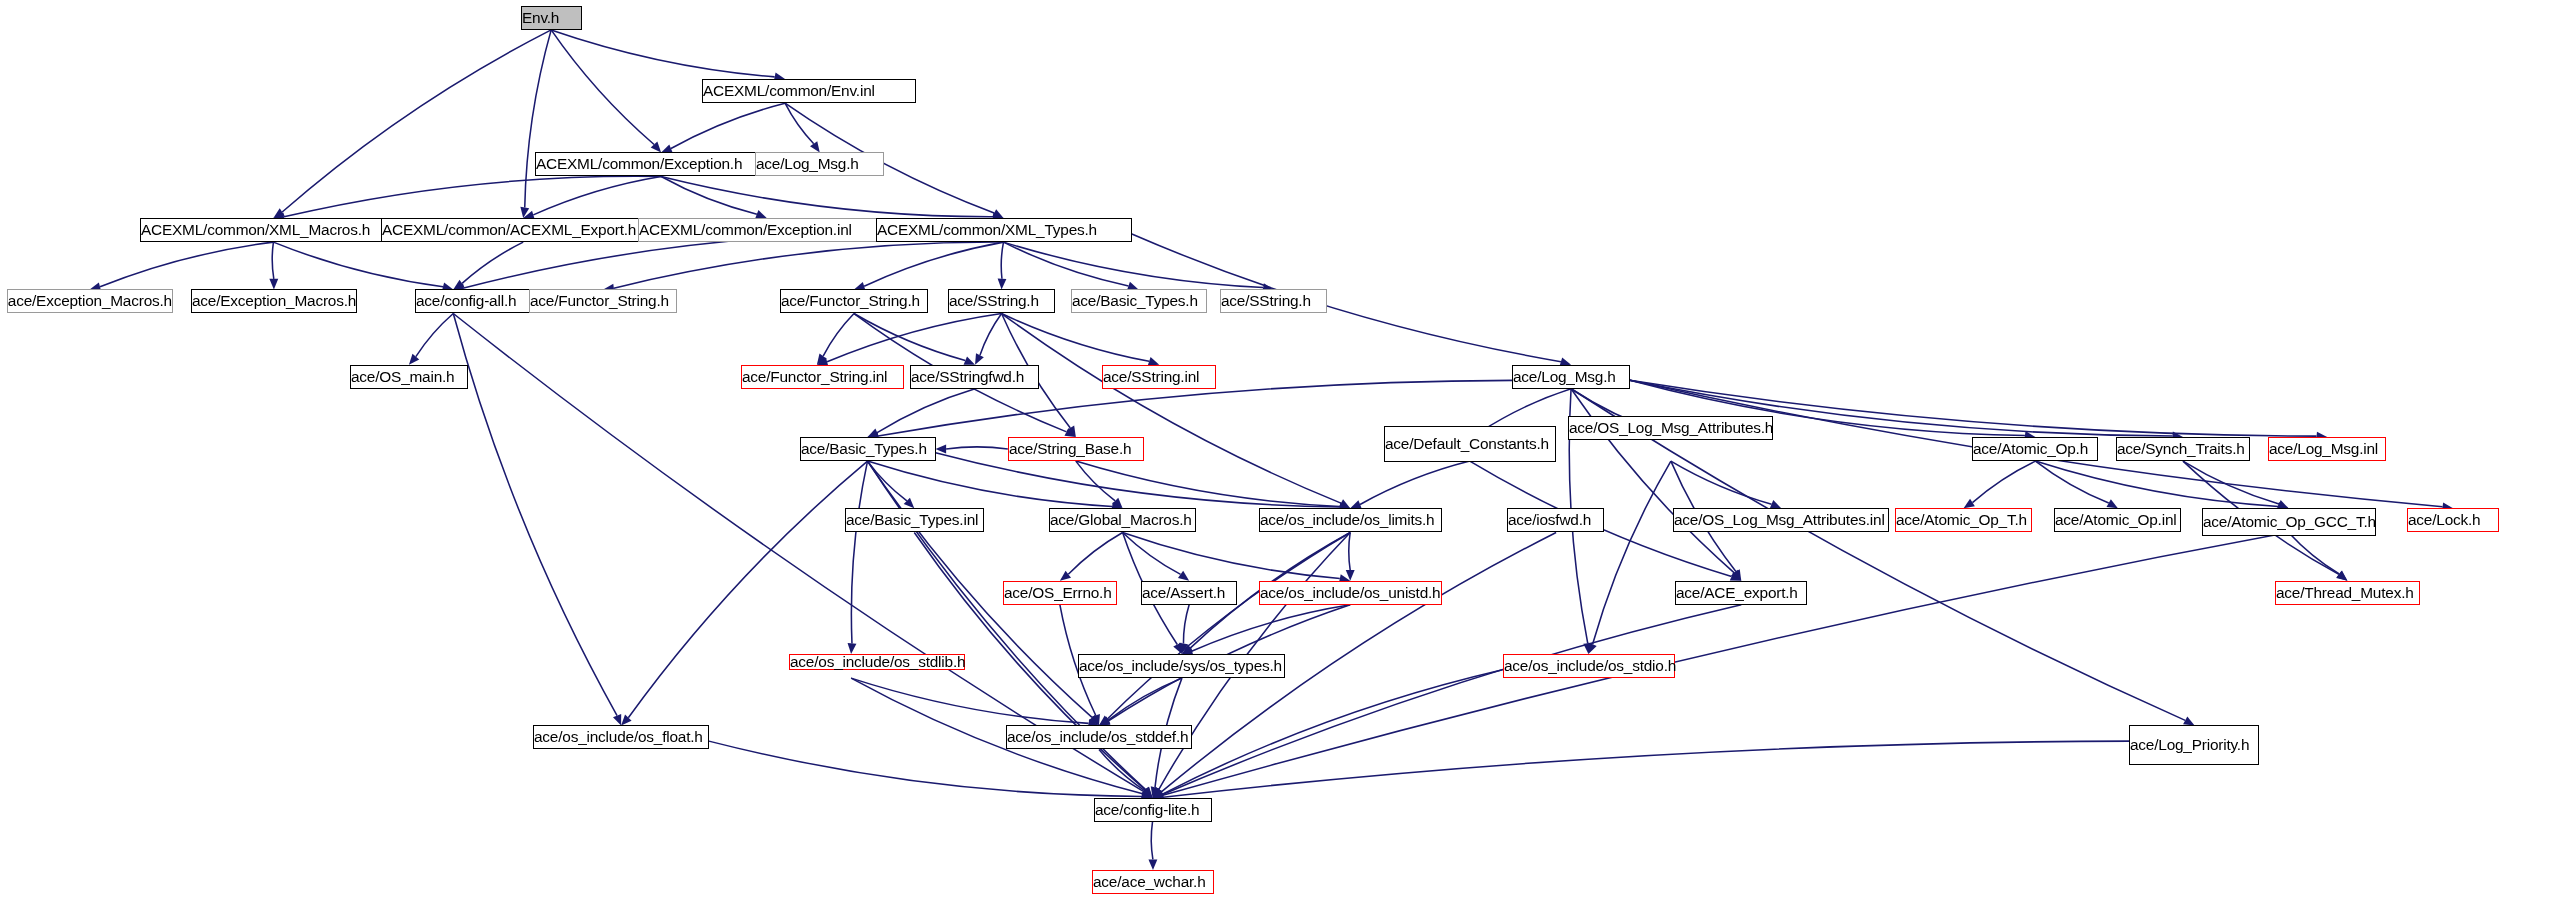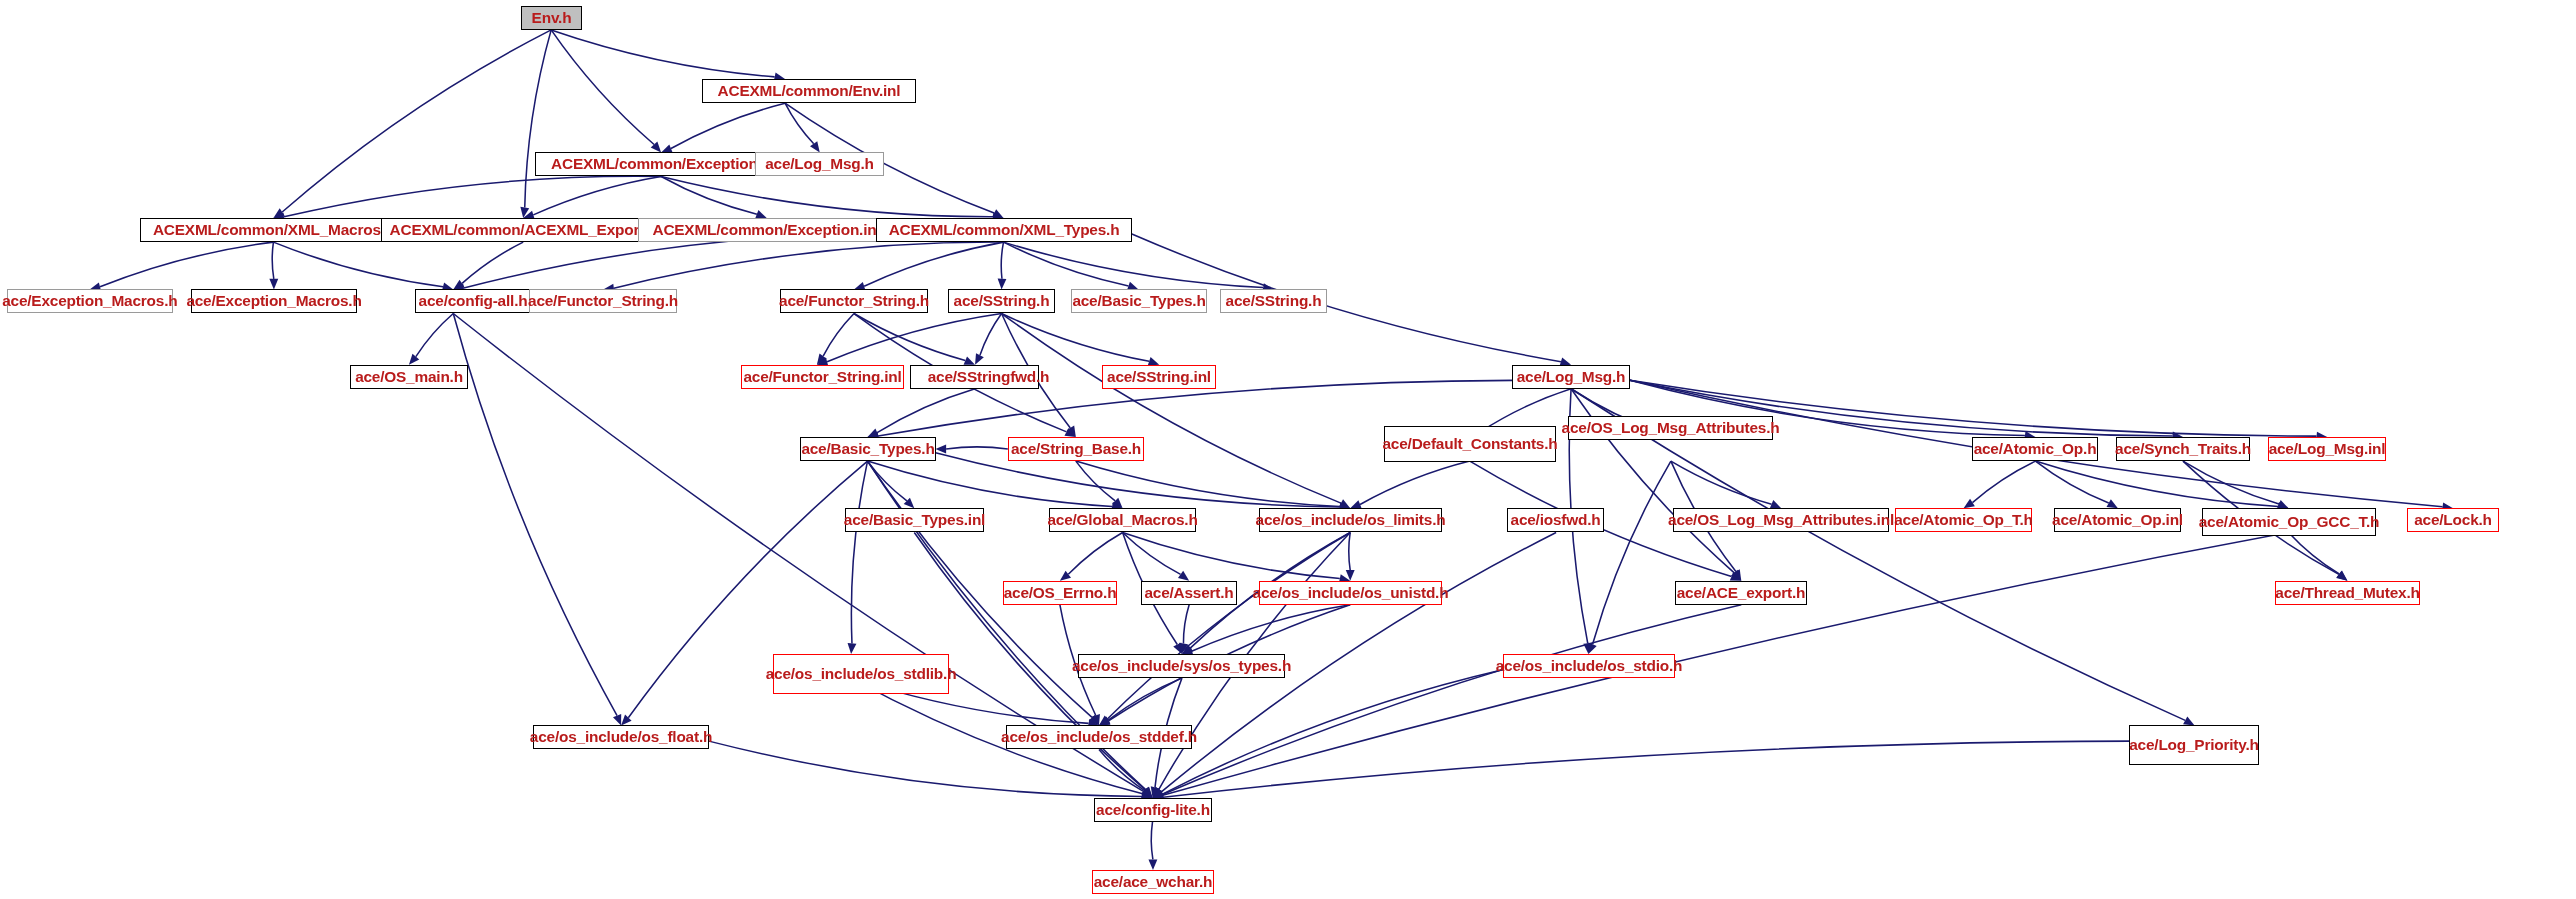--- a/index.html
+++ b/index.html
@@ -1,23 +1,23 @@
 <!DOCTYPE html>
 <html><head>
 <meta charset="utf-8">
 <style>
   html,body{margin:0;padding:0;background:#ffffff;}
   body{font-family:"Liberation Sans", sans-serif;}
   #graph-root{position:relative;width:2576px;height:900px;background:#ffffff;overflow:hidden;}
   svg#edges{position:absolute;left:0;top:0;width:2576px;height:900px;}
   .edge{stroke:#1a1a6e;stroke-width:1.6px;fill:none;}
   .arrowhead{fill:#1a1a6e;}
-  .node{position:absolute;box-sizing:border-box;display:flex;align-items:center;justify-content:center;
+  .node{position:absolute;box-sizing:border-box;display:flex;align-items:center;justify-content:flex-start;
         background:#ffffff;border:1.5px solid #000000;white-space:nowrap;
-        font-size:15.4px;color:#b91c1c;font-family:"Liberation Sans", sans-serif;letter-spacing:-0.2px;font-weight:bold;}
+        font-size:15.4px;color:#000000;font-family:"Liberation Sans", sans-serif;letter-spacing:-0.2px;}
   .node.grey{border-color:#9a9a9a;}
   .node.red{border-color:#ff0000;}
   .node.root{background:#bfbfbf;border-color:#000000;}
   .node span{pointer-events:none;}
 </style>
 </head>
 <body>
 
 <div id="graph-root">
   <svg id="edges" viewBox="0 0 2671 933" preserveAspectRatio="none">
@@ -250,21 +250,21 @@
       </div>
       <div class="node grey" style="left: 1220px; top: 289px; width: 107px; height: 24px;">
         <span>ace/SString.h</span>
       </div>
       <div class="node" style="left: 350px; top: 365px; width: 118px; height: 24px;">
         <span>ace/OS_main.h</span>
       </div>
       <div class="node red" style="left: 741px; top: 365px; width: 163px; height: 24px;">
         <span>ace/Functor_String.inl</span>
       </div>
-      <div class="node" style="left: 910px; top: 365px; width: 129px; height: 24px; padding-left: 28px;">
+      <div class="node" style="left: 910px; top: 365px; width: 129px; height: 24px;">
         <span>ace/SStringfwd.h</span>
       </div>
       <div class="node red" style="left: 1102px; top: 365px; width: 114px; height: 24px;">
         <span>ace/SString.inl</span>
       </div>
       <div class="node" style="left: 1512px; top: 365px; width: 118px; height: 24px;">
         <span>ace/Log_Msg.h</span>
       </div>
       <div class="node" style="left: 800px; top: 437px; width: 136px; height: 24px;">
         <span>ace/Basic_Types.h</span>
@@ -322,21 +322,21 @@
       </div>
       <div class="node red" style="left: 1259px; top: 581px; width: 183px; height: 24px;">
         <span>ace/os_include/os_unistd.h</span>
       </div>
       <div class="node" style="left: 1675px; top: 581px; width: 132px; height: 24px;">
         <span>ace/ACE_export.h</span>
       </div>
       <div class="node red" style="left: 2275px; top: 581px; width: 145px; height: 24px;">
         <span>ace/Thread_Mutex.h</span>
       </div>
-      <div class="node red" style="left: 773px; top: 654px; width: 176px; height: 40px;">
+      <div class="node red" style="left: 789px; top: 654px; width: 176px; height: 16px;">
         <span>ace/os_include/os_stdlib.h</span>
       </div>
       <div class="node" style="left: 1078px; top: 654px; width: 207px; height: 24px;">
         <span>ace/os_include/sys/os_types.h</span>
       </div>
       <div class="node red" style="left: 1503px; top: 654px; width: 172px; height: 24px;">
         <span>ace/os_include/os_stdio.h</span>
       </div>
       <div class="node" style="left: 533px; top: 725px; width: 176px; height: 24px;">
         <span>ace/os_include/os_float.h</span>

